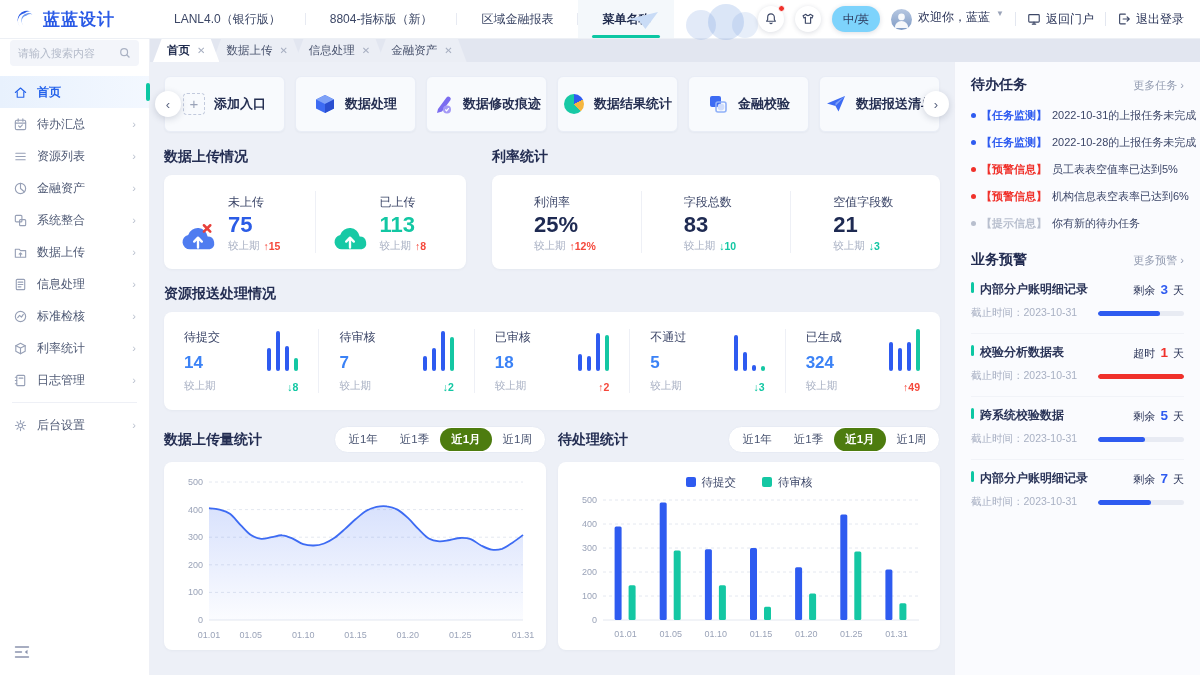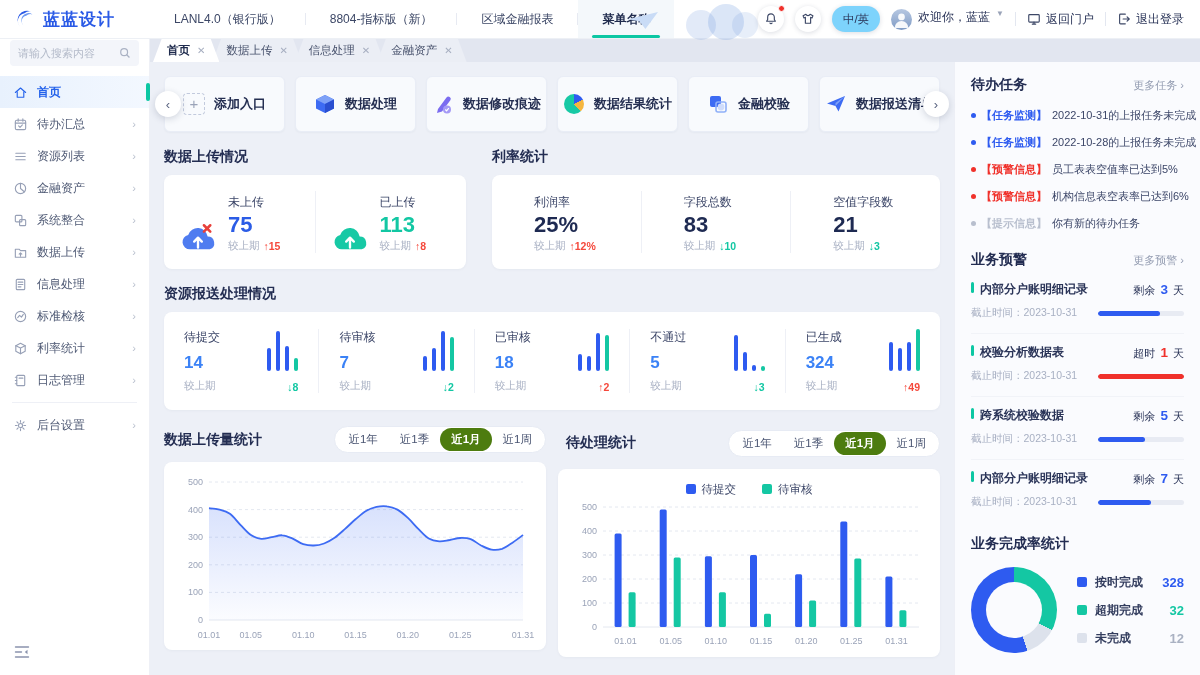--- a/index.html
+++ b/index.html
@@ -582,21 +582,21 @@
                   <text x="230.86666666666667" y="168" text-anchor="middle" font-size="9" fill="#9aa3b8">01.20</text>
                   <text x="283.2" y="168" text-anchor="middle" font-size="9" fill="#9aa3b8">01.25</text>
                   <text x="346" y="168" text-anchor="middle" font-size="9" fill="#9aa3b8">01.31</text>
                   <path d="M32,38.21999999999999C33.7,38.4,39.0,38.7,42.5,39.6C46.0,40.5,49.4,41.2,52.9,43.7C56.4,46.3,59.9,51.2,63.4,54.8C66.9,58.3,70.4,62.6,73.9,65.0C77.4,67.3,80.8,68.5,84.3,68.9C87.8,69.2,91.3,67.8,94.8,67.2C98.3,66.6,101.8,65.0,105.3,65.3C108.8,65.5,112.2,67.1,115.7,68.6C119.2,70.1,122.7,73.0,126.2,74.1C129.7,75.2,133.2,75.6,136.7,75.5C140.2,75.4,143.6,74.8,147.1,73.5C150.6,72.3,154.1,70.2,157.6,67.8C161.1,65.3,164.6,62.0,168.1,58.9C171.6,55.8,175.0,52.3,178.5,49.3C182.0,46.3,185.5,43.0,189.0,41.0C192.5,38.9,196.0,37.6,199.5,36.8C203.0,36.1,206.4,35.8,209.9,36.3C213.4,36.7,216.9,37.7,220.4,39.6C223.9,41.5,227.4,44.7,230.9,47.9C234.4,51.1,237.8,55.5,241.3,58.9C244.8,62.4,248.3,66.5,251.8,68.6C255.3,70.7,258.8,71.1,262.3,71.3C265.8,71.6,269.2,70.5,272.7,70.0C276.2,69.4,279.7,68.2,283.2,68.0C286.7,67.9,290.2,67.9,293.7,69.1C297.2,70.4,300.6,73.7,304.1,75.5C307.6,77.2,311.1,79.1,314.6,79.6C318.1,80.2,321.6,79.9,325.1,78.8C328.6,77.6,332.0,75.0,335.5,72.7C339.0,70.4,344.3,66.3,346.0,65.0 L346,150 L32,150 Z" fill="url(#lg1)" stroke="none"></path>
                   <path d="M32,38.21999999999999C33.7,38.4,39.0,38.7,42.5,39.6C46.0,40.5,49.4,41.2,52.9,43.7C56.4,46.3,59.9,51.2,63.4,54.8C66.9,58.3,70.4,62.6,73.9,65.0C77.4,67.3,80.8,68.5,84.3,68.9C87.8,69.2,91.3,67.8,94.8,67.2C98.3,66.6,101.8,65.0,105.3,65.3C108.8,65.5,112.2,67.1,115.7,68.6C119.2,70.1,122.7,73.0,126.2,74.1C129.7,75.2,133.2,75.6,136.7,75.5C140.2,75.4,143.6,74.8,147.1,73.5C150.6,72.3,154.1,70.2,157.6,67.8C161.1,65.3,164.6,62.0,168.1,58.9C171.6,55.8,175.0,52.3,178.5,49.3C182.0,46.3,185.5,43.0,189.0,41.0C192.5,38.9,196.0,37.6,199.5,36.8C203.0,36.1,206.4,35.8,209.9,36.3C213.4,36.7,216.9,37.7,220.4,39.6C223.9,41.5,227.4,44.7,230.9,47.9C234.4,51.1,237.8,55.5,241.3,58.9C244.8,62.4,248.3,66.5,251.8,68.6C255.3,70.7,258.8,71.1,262.3,71.3C265.8,71.6,269.2,70.5,272.7,70.0C276.2,69.4,279.7,68.2,283.2,68.0C286.7,67.9,290.2,67.9,293.7,69.1C297.2,70.4,300.6,73.7,304.1,75.5C307.6,77.2,311.1,79.1,314.6,79.6C318.1,80.2,321.6,79.9,325.1,78.8C328.6,77.6,332.0,75.0,335.5,72.7C339.0,70.4,344.3,66.3,346.0,65.0" fill="none" stroke="#3d6bf3" stroke-width="1.8"></path>
                 </svg>
             </div>
           </div>
           <div class="chart-block">
             <div class="chart-head">
-              <div class="section-title" style="margin:8px">待处理统计</div>
+              <div class="section-title" style="margin:0">待处理统计</div>
               <div class="range-group">
                   <span class="range-btn">近1年</span>
                   <span class="range-btn">近1季</span>
                   <span class="range-btn active">近1月</span>
                   <span class="range-btn">近1周</span>
                 </div>
             </div>
             <div class="chart-card">
               <div class="legend-row" id="barLegend">
                   <span class="lg-item">
@@ -732,39 +732,16 @@
      <div class="w-foot">
        <span class="w-deadline">截止时间：2023-10-31</span>
        <span class="w-progress">
                     <i style="width:62%;background:#2e5bf0"></i>
                   </span>
      </div>
    </div>
             </div>
         </div>
 
-        <div class="completion">
-          <span class="panel-title">业务完成率统计</span>
-          <div class="donut-row">
-            <div class="donut" id="donut" style="background: conic-gradient(rgb(20, 199, 163) 0deg, rgb(20, 199, 163) 118deg, rgb(221, 226, 236) 118deg, rgb(221, 226, 236) 162deg, rgb(46, 91, 240) 162deg, rgb(46, 91, 240) 360deg);"></div>
-            <div class="cmp-legend" id="cmpLegend">
-                <div class="cmp-row">
-       <span class="lg-sq" style="background:#2e5bf0"></span>
-       <span>按时完成</span>
-       <span class="val" style="color:#2e5bf0">328</span>
-     </div>
-                <div class="cmp-row">
-       <span class="lg-sq" style="background:#14c7a3"></span>
-       <span>超期完成</span>
-       <span class="val" style="color:#14c7a3">32</span>
-     </div>
-                <div class="cmp-row">
-       <span class="lg-sq" style="background:#dde2ec"></span>
-       <span>未完成</span>
-       <span class="val" style="color:#a9b1c2">12</span>
-     </div>
-              </div>
-          </div>
-        </div>
       </div>
     </div>
   </div>
 </div>
 
 </body></html>

